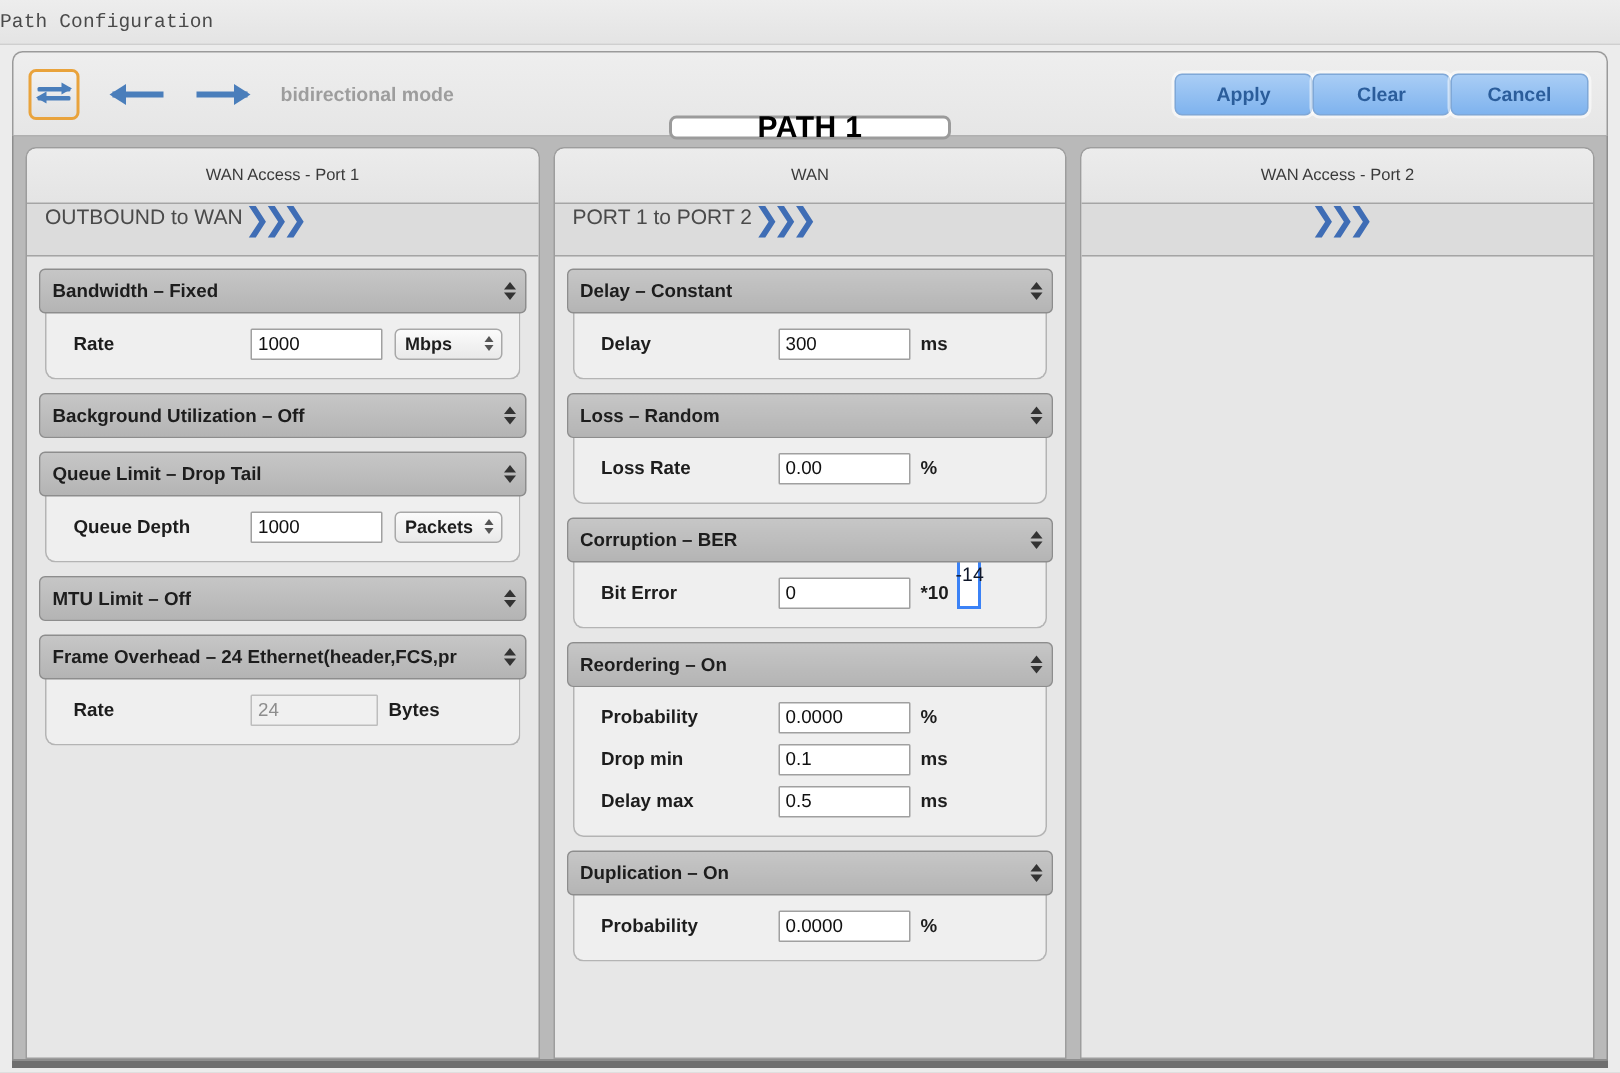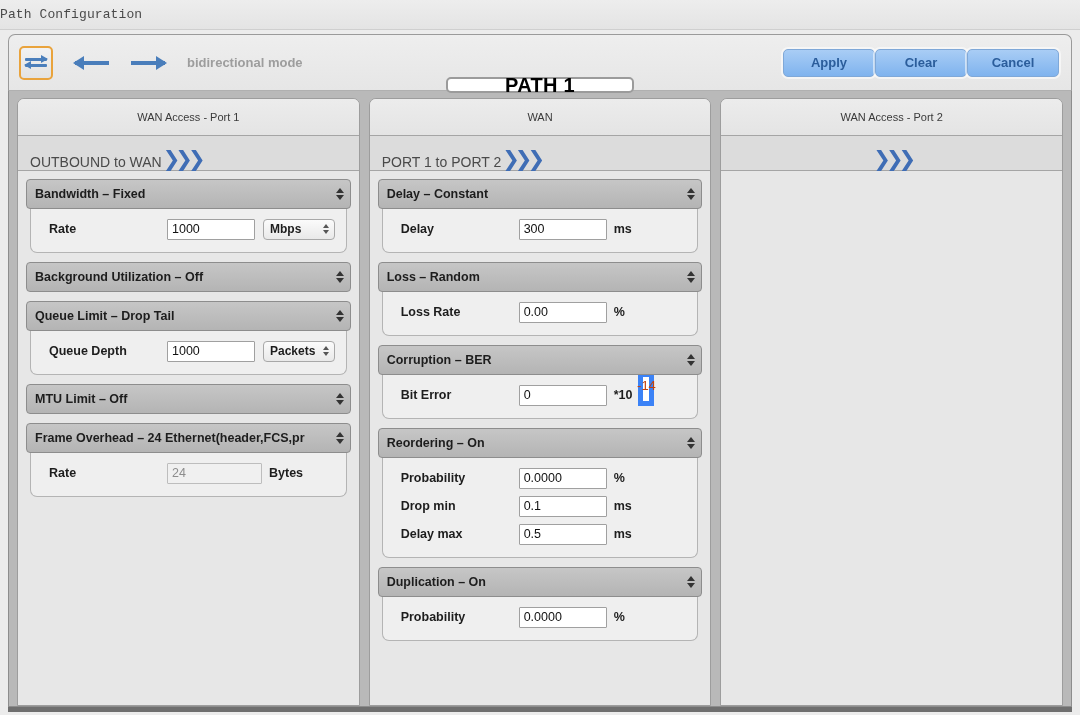--- a/index.html
+++ b/index.html
@@ -137,21 +137,21 @@
     height: 37px;
     background: linear-gradient(to bottom,#ececec,#e4e4e4);
     border-bottom: 1px solid #a5a5a5;
     display: flex; align-items: center; justify-content: center;
     font-size: 11px; color: #3a3a3a;
   }
   .col-sub {
     height: 35px;
     background: #dcdcdc;
     border-bottom: 1px solid #a5a5a5;
-    display: flex; align-items: flex-end;
+    display: flex; align-items: flex-start;
     padding: 0 12px;
     font-size: 14px; color: #4a4a4a;
     position: relative;
   }
   .col-sub.centered { justify-content: center; padding: 0; }
   .chev {
     color: #3f6db5; font-weight: bold;
     font-size: 21px; letter-spacing: -5px;
     margin-left: 1px; line-height: 1;
     font-family: "DejaVu Sans", sans-serif;
@@ -212,21 +212,21 @@
     height: 21px;
     border: 1px solid #a0a0a0;
     background: #fff;
     font-size: 12.5px; color: #111;
     padding: 0 4px;
     font-family: "Liberation Sans", sans-serif;
     border-radius: 1px;
     outline: none;
   }
   .tinput.w88 { width: 88px; }
-  .tinput.w95 { width: 95px; }
+  .tinput.w95 { width: 85px; }
   .tinput.disabled { color: #8d8d8d; background: #f0f0f0; border-color: #bdbdbd; }
   .unit {
     font-size: 12.5px; font-weight: bold; color: #1d1d1d;
     margin-left: 7px;
   }
 
   .popup {
     margin-left: 8px;
     height: 21px; min-width: 72px;
     background: linear-gradient(to bottom,#fbfbfb,#e9e9e9);
@@ -237,25 +237,25 @@
     font-size: 12px; font-weight: bold; color: #1d1d1d;
     position: relative; cursor: pointer;
   }
   .popup .pv { flex: 1; }
   .popup .stepper { right: 5px; }
   .popup .stepper i.up { border-bottom: 4px solid #555; border-left-width:3px; border-right-width:3px;}
   .popup .stepper i.dn { border-top: 4px solid #555; border-left-width:3px; border-right-width:3px;}
 
   .expbox {
     width: 16px; height: 34px;
-    border: 5px solid #3b82f6;
+    border: 2px solid #3b82f6;
     background: #fff;
     margin-left: 6px;
     margin-top: -12px;
-    font-size: 13px; color: #c2410c;
+    font-size: 13px; color: #0f172a;
     display: flex; align-items: flex-start; justify-content: center;
     padding-top: 1px;
   }
 
   .footer-strip {
     height: 5px; margin: 0 8px;
     background: #6f6f6f;
   }
 </style>
 </head>

